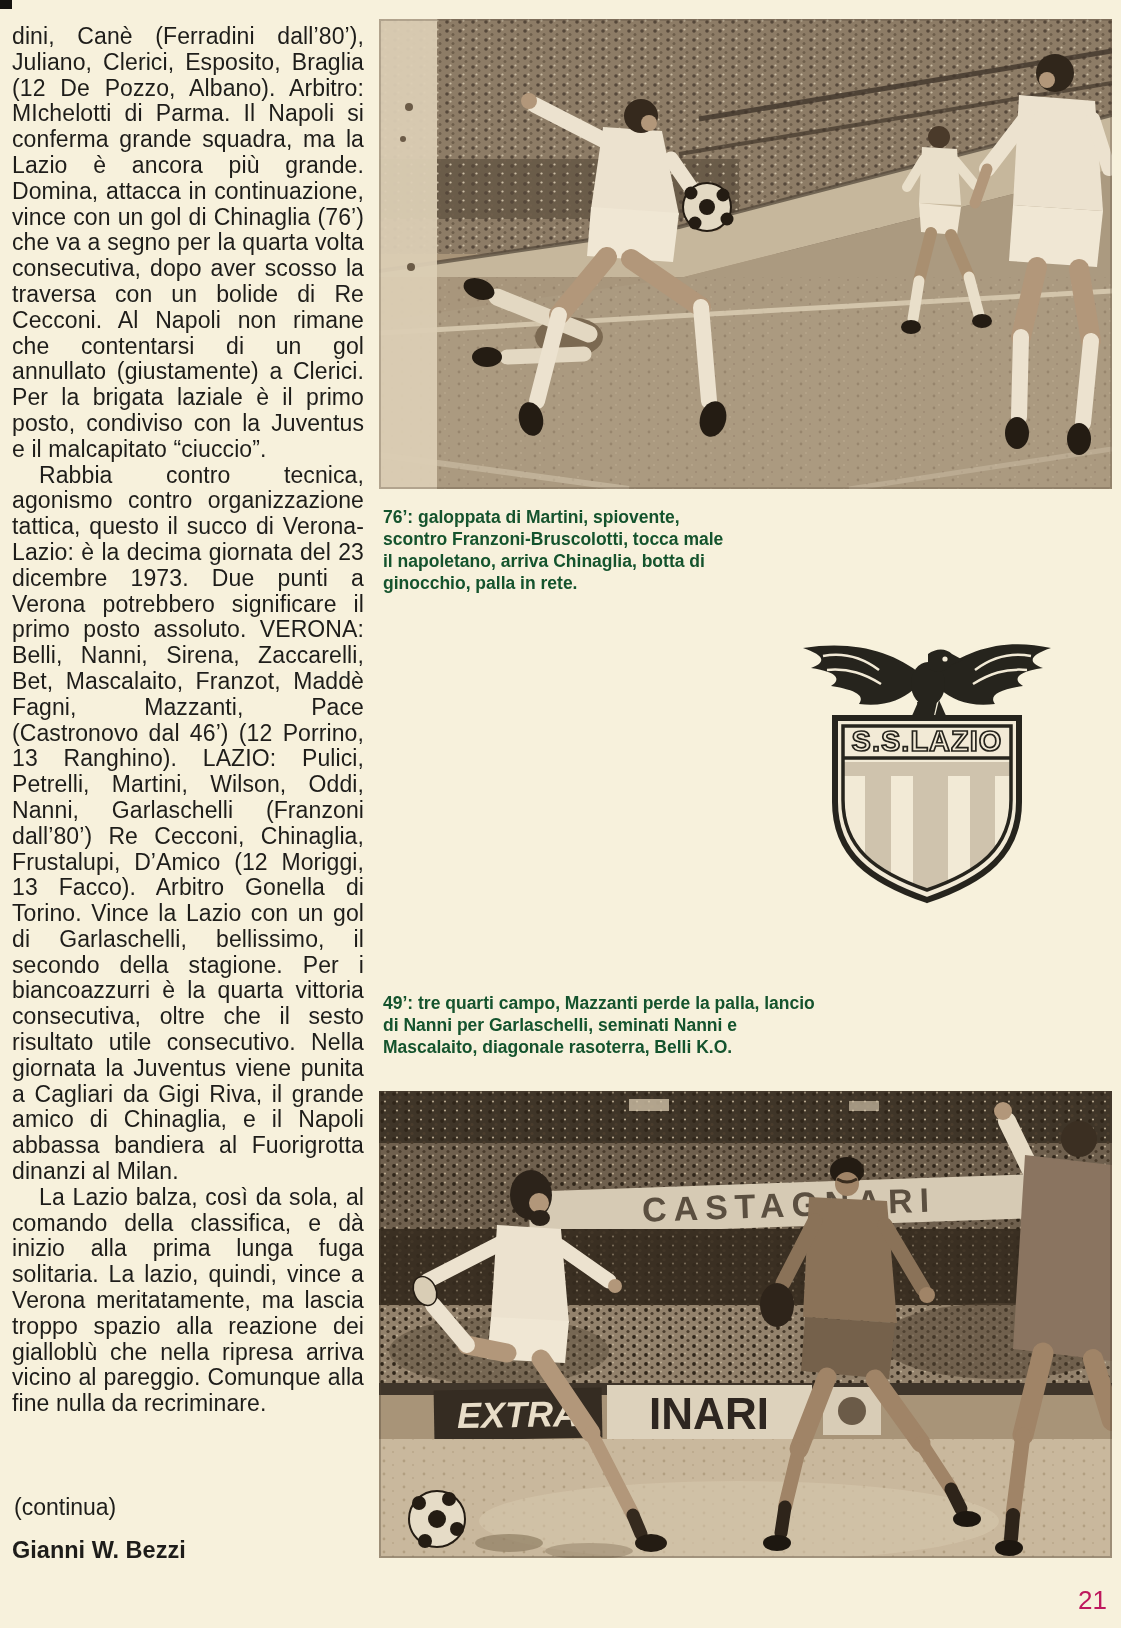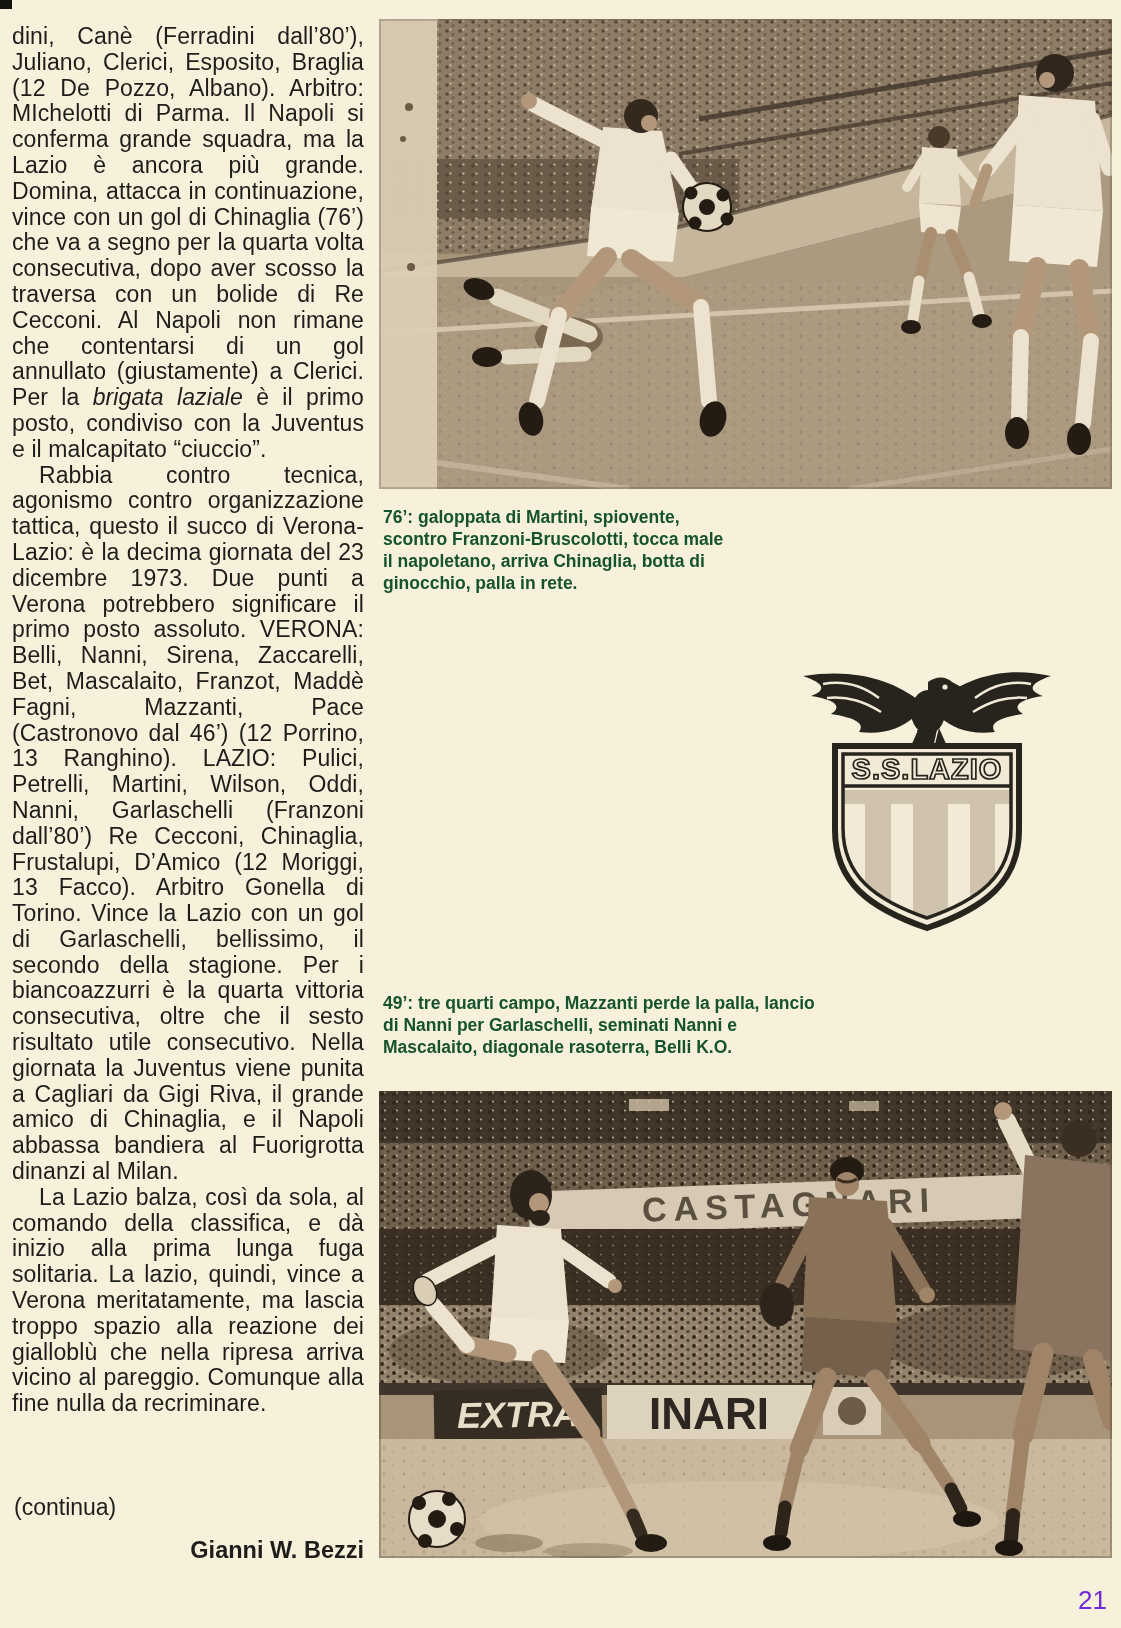--- a/index.html
+++ b/index.html
@@ -10,43 +10,43 @@
     color:#1e1d1a;
   }
   .corner-mark{position:absolute;left:0;top:0;width:12px;height:9px;background:#15130f;}
   .left-col{
     position:absolute;left:12px;top:24px;width:352px;
     font-size:23px;line-height:25.8px;text-align:justify;
     letter-spacing:0.1px;
   }
   .left-col p{margin:0;}
   .left-col p.indent{text-indent:27px;}
-  .it{font-style:italic;}
+  .it{}
   .continua{
     position:absolute;left:14px;top:1494px;width:352px;
     font-size:23px;
   }
   .byline{
     position:absolute;left:12px;top:1537px;width:352px;
-    font-size:23.5px;font-weight:bold;text-align:right;
+    font-size:23.5px;font-weight:bold;text-align:left;
   }
   .photo{position:absolute;overflow:hidden;background:#a89478;}
   .photo svg{display:block;}
   #photo1{left:379px;top:19px;width:733px;height:470px;}
   #photo2{left:379px;top:1091px;width:733px;height:467px;}
   .caption{
     position:absolute;font-weight:bold;color:#14532d;
     font-size:17.5px;line-height:22px;text-align:left;
   }
   #caption1{left:383px;top:506px;width:350px;}
   #caption2{left:383px;top:992px;width:440px;}
-  #crest{position:absolute;left:793px;top:660px;width:268px;height:288px;}
+  #crest{position:absolute;left:793px;top:632px;width:268px;height:288px;}
   .page-num{
     position:absolute;left:1078px;top:1585px;
-    font-size:26px;color:#6d28d9;
+    font-size:26px;color:#be185d;
   }
 </style>
 </head>
 <body>
 
 <div class="corner-mark"></div>
 
 <div class="left-col">
   <p><span>dini, Canè (Ferradini dall’80’), Juliano, Clerici, Esposito, Braglia (12 De Pozzo, Albano). Arbitro: MIchelotti di Parma. Il Napoli si conferma grande squadra, ma la Lazio è ancora più grande. Domina, attacca in continuazione, vince con un gol di Chinaglia (76’) che va a segno per la quarta volta consecutiva, dopo aver scosso la traversa con un bolide di Re Cecconi. Al Napoli non rimane che contentarsi di un gol annullato (giustamente) a Clerici. Per la </span><span class="it">brigata laziale</span><span> è il primo posto, condiviso con la Juventus e il malcapitato “ciuccio”.</span></p>
   <p class="indent">Rabbia contro tecnica, agonismo contro organizzazione tattica, questo il succo di Verona-Lazio: è la decima giornata del 23 dicembre 1973. Due punti a Verona potrebbero significare il primo posto assoluto. VERONA: Belli, Nanni, Sirena, Zaccarelli, Bet, Mascalaito, Franzot, Maddè Fagni, Mazzanti, Pace (Castronovo dal 46’) (12 Porrino, 13 Ranghino). LAZIO: Pulici, Petrelli, Martini, Wilson, Oddi, Nanni, Garlaschelli (Franzoni dall’80’) Re Cecconi, Chinaglia, Frustalupi, D’Amico (12 Moriggi, 13 Facco). Arbitro Gonella di Torino. Vince la Lazio con un gol di Garlaschelli, bellissimo, il secondo della stagione. Per i biancoazzurri è la quarta vittoria consecutiva, oltre che il sesto risultato utile consecutivo. Nella giornata la Juventus viene punita a Cagliari da Gigi Riva, il grande amico di Chinaglia, e il Napoli abbassa bandiera al Fuorigrotta dinanzi al Milan.</p>

